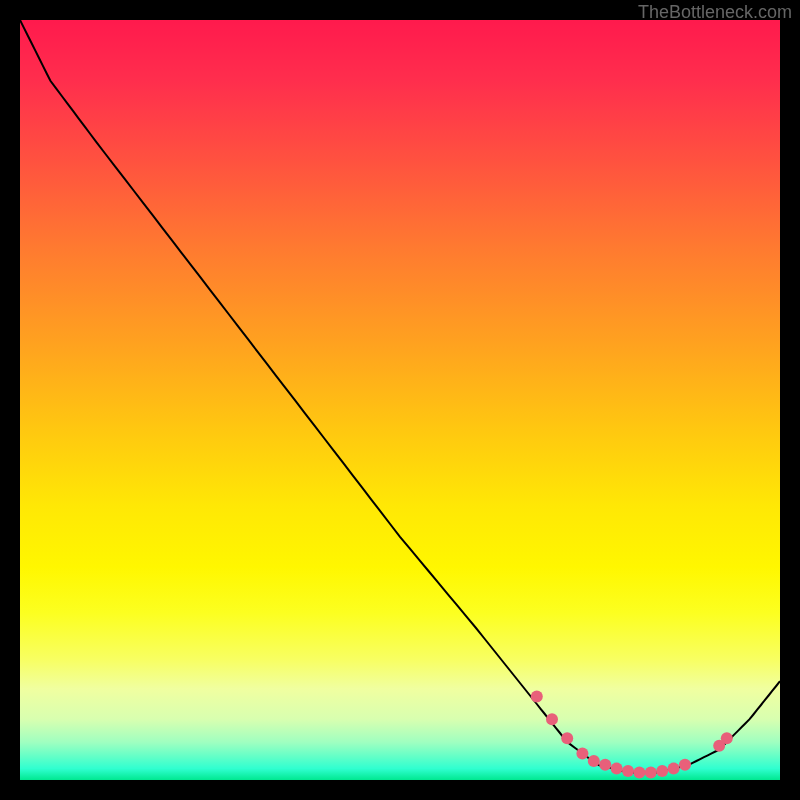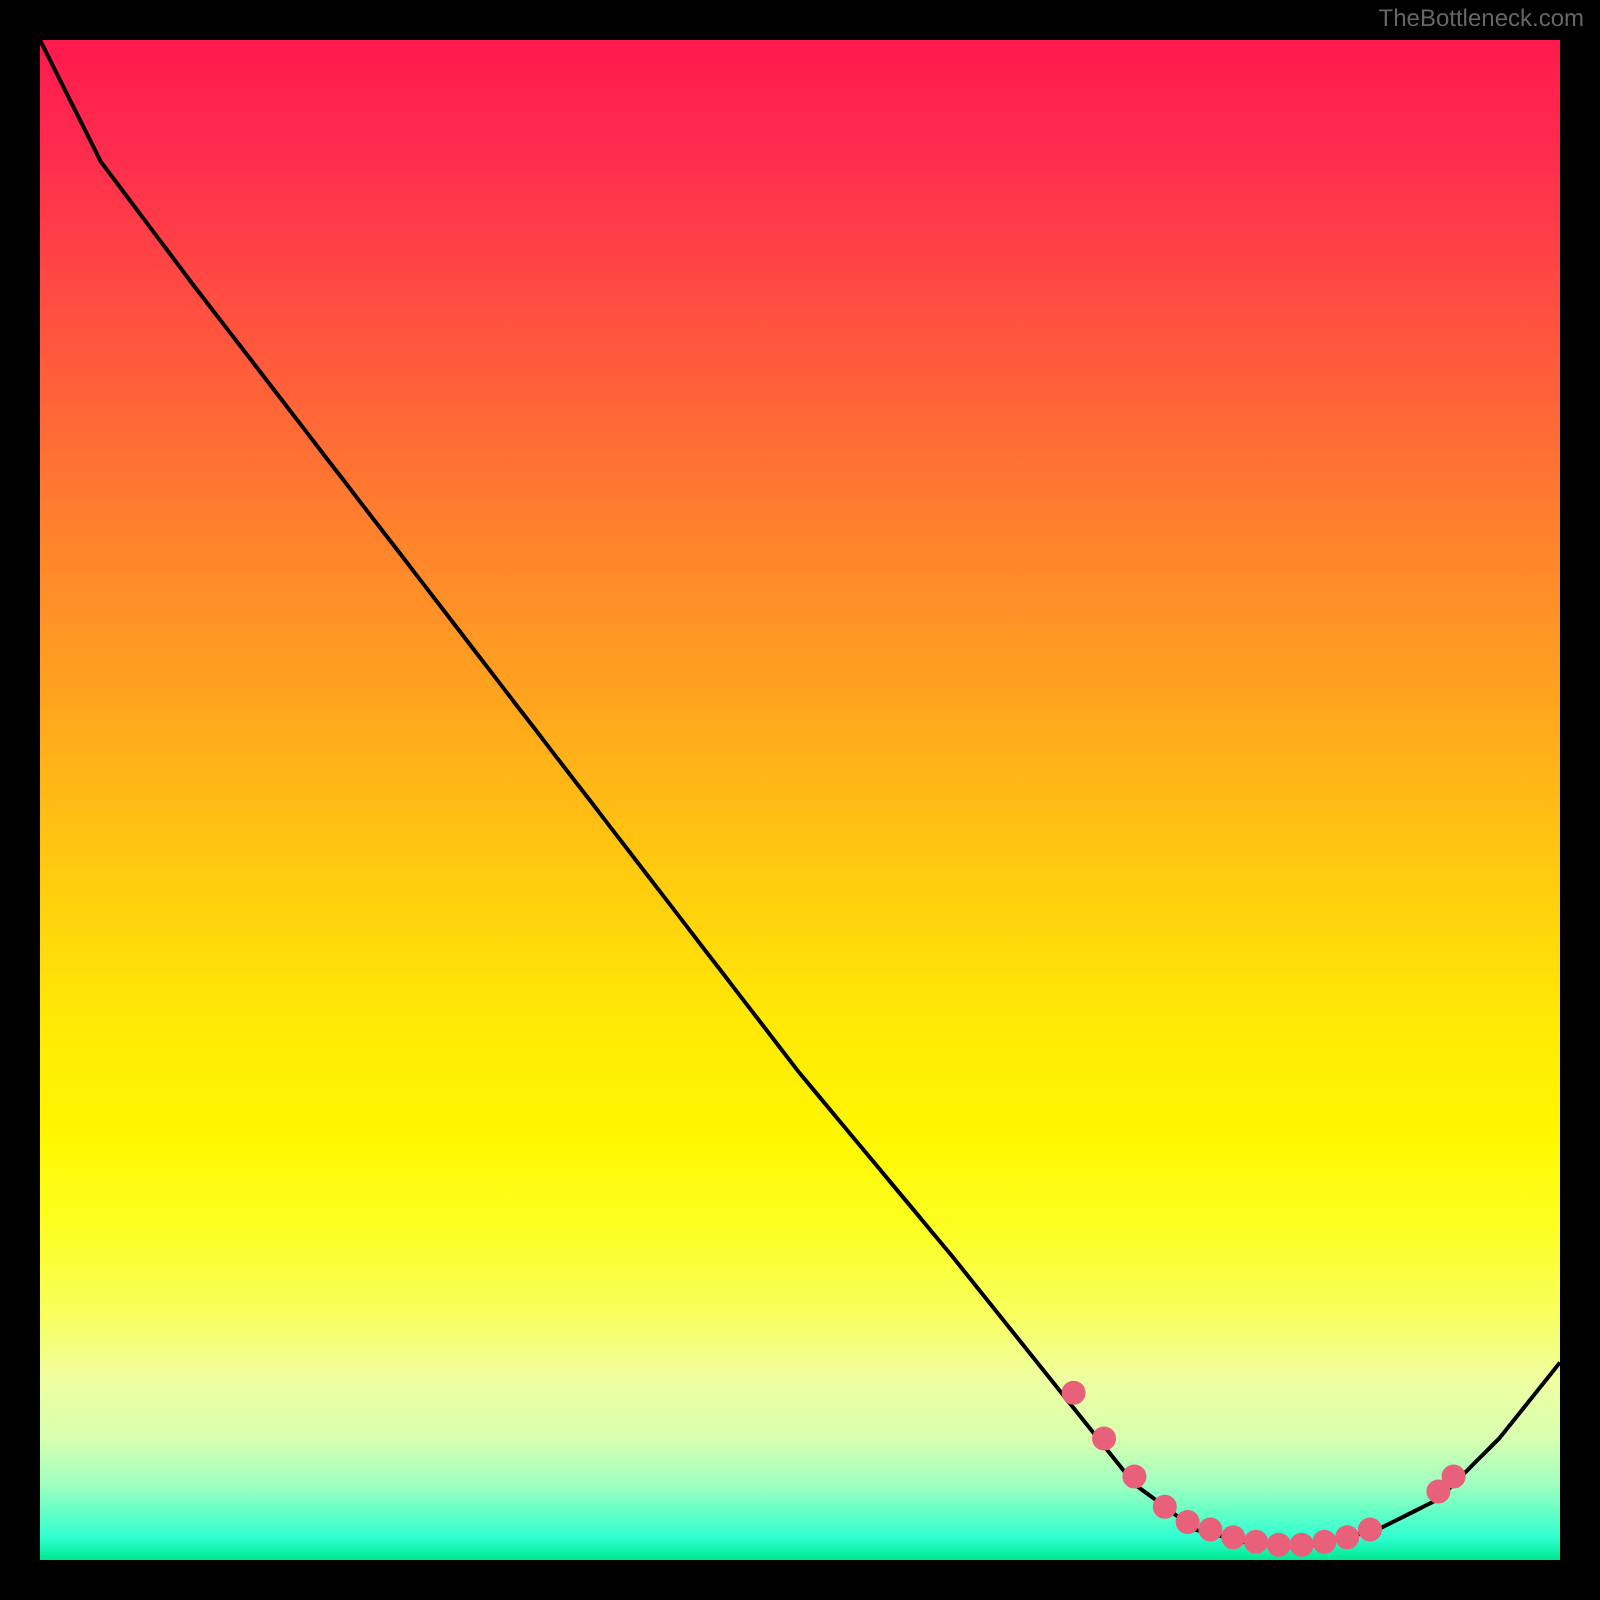--- a/index.html
+++ b/index.html
@@ -13,21 +13,21 @@
     background: #000;
     position: relative;
     font-family: Arial, sans-serif;
     overflow: hidden;
   }
   .watermark {
     position: absolute;
     top: 2px;
     right: 8px;
     color: #666;
-    font-size: 12px;
+    font-size: 18px;
     font-weight: normal;
     z-index: 10;
   }
   .plot-area {
     position: absolute;
     left: 20px;
     top: 20px;
     width: 760px;
     height: 760px;
     background: linear-gradient(to bottom,

